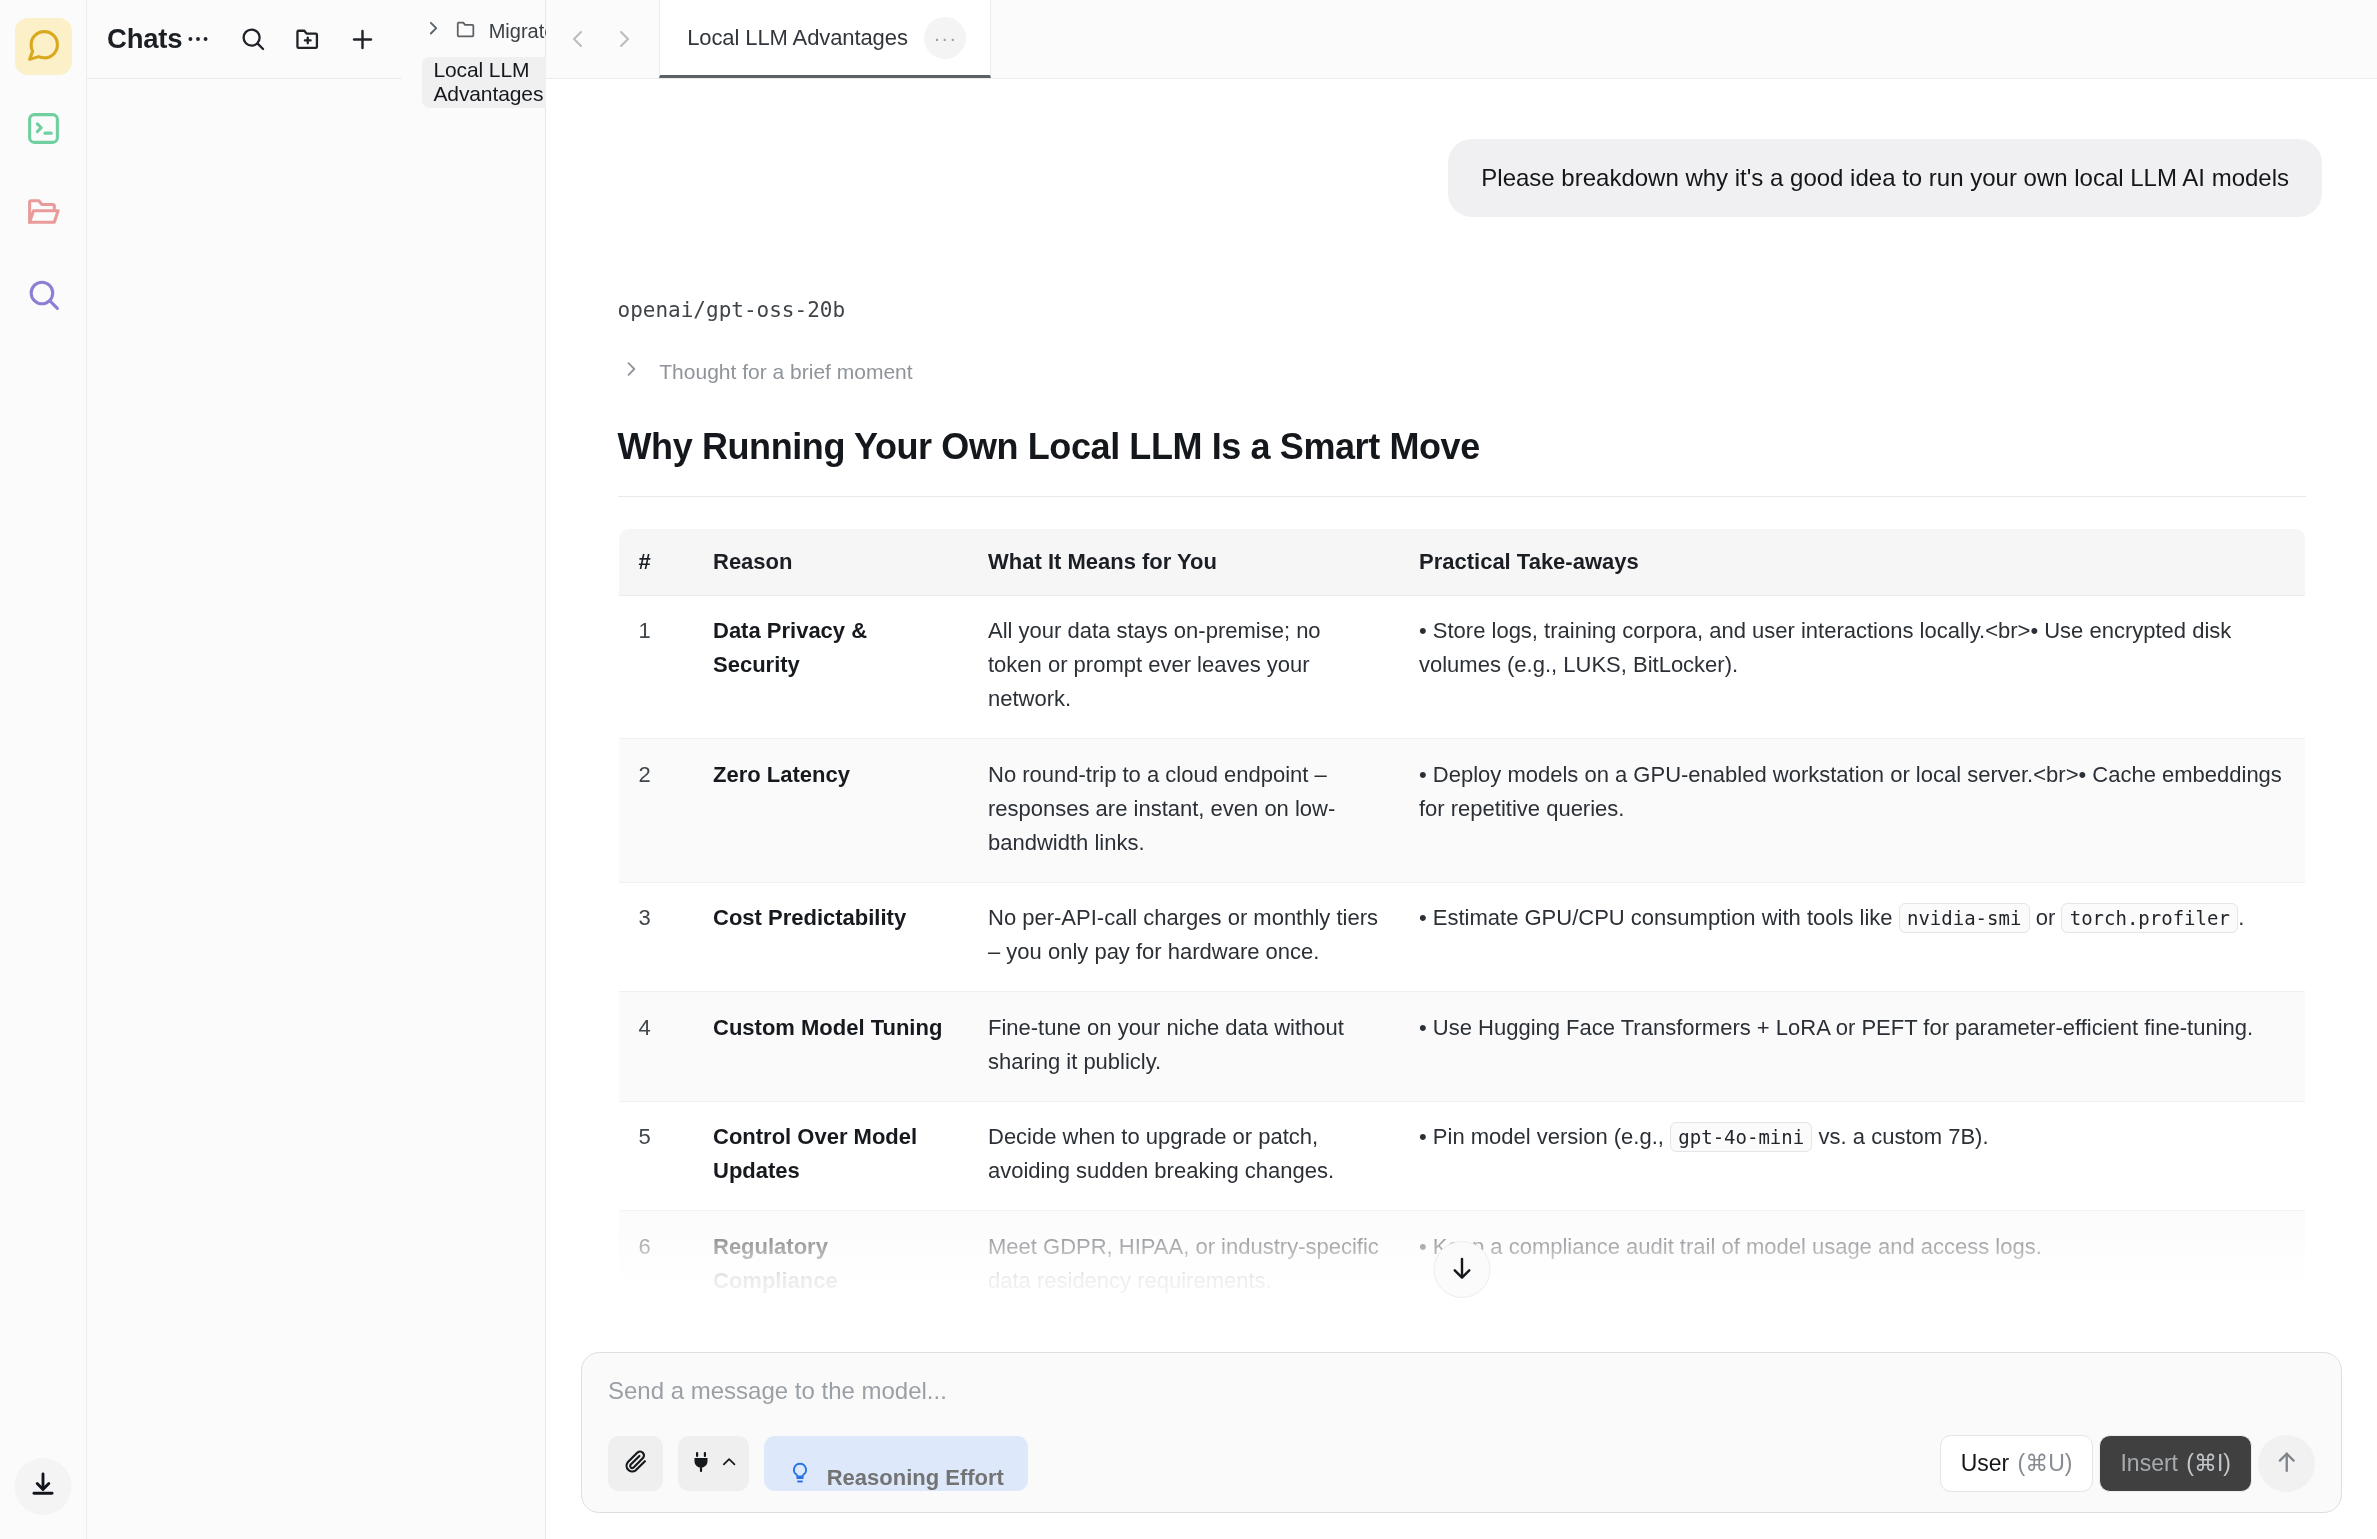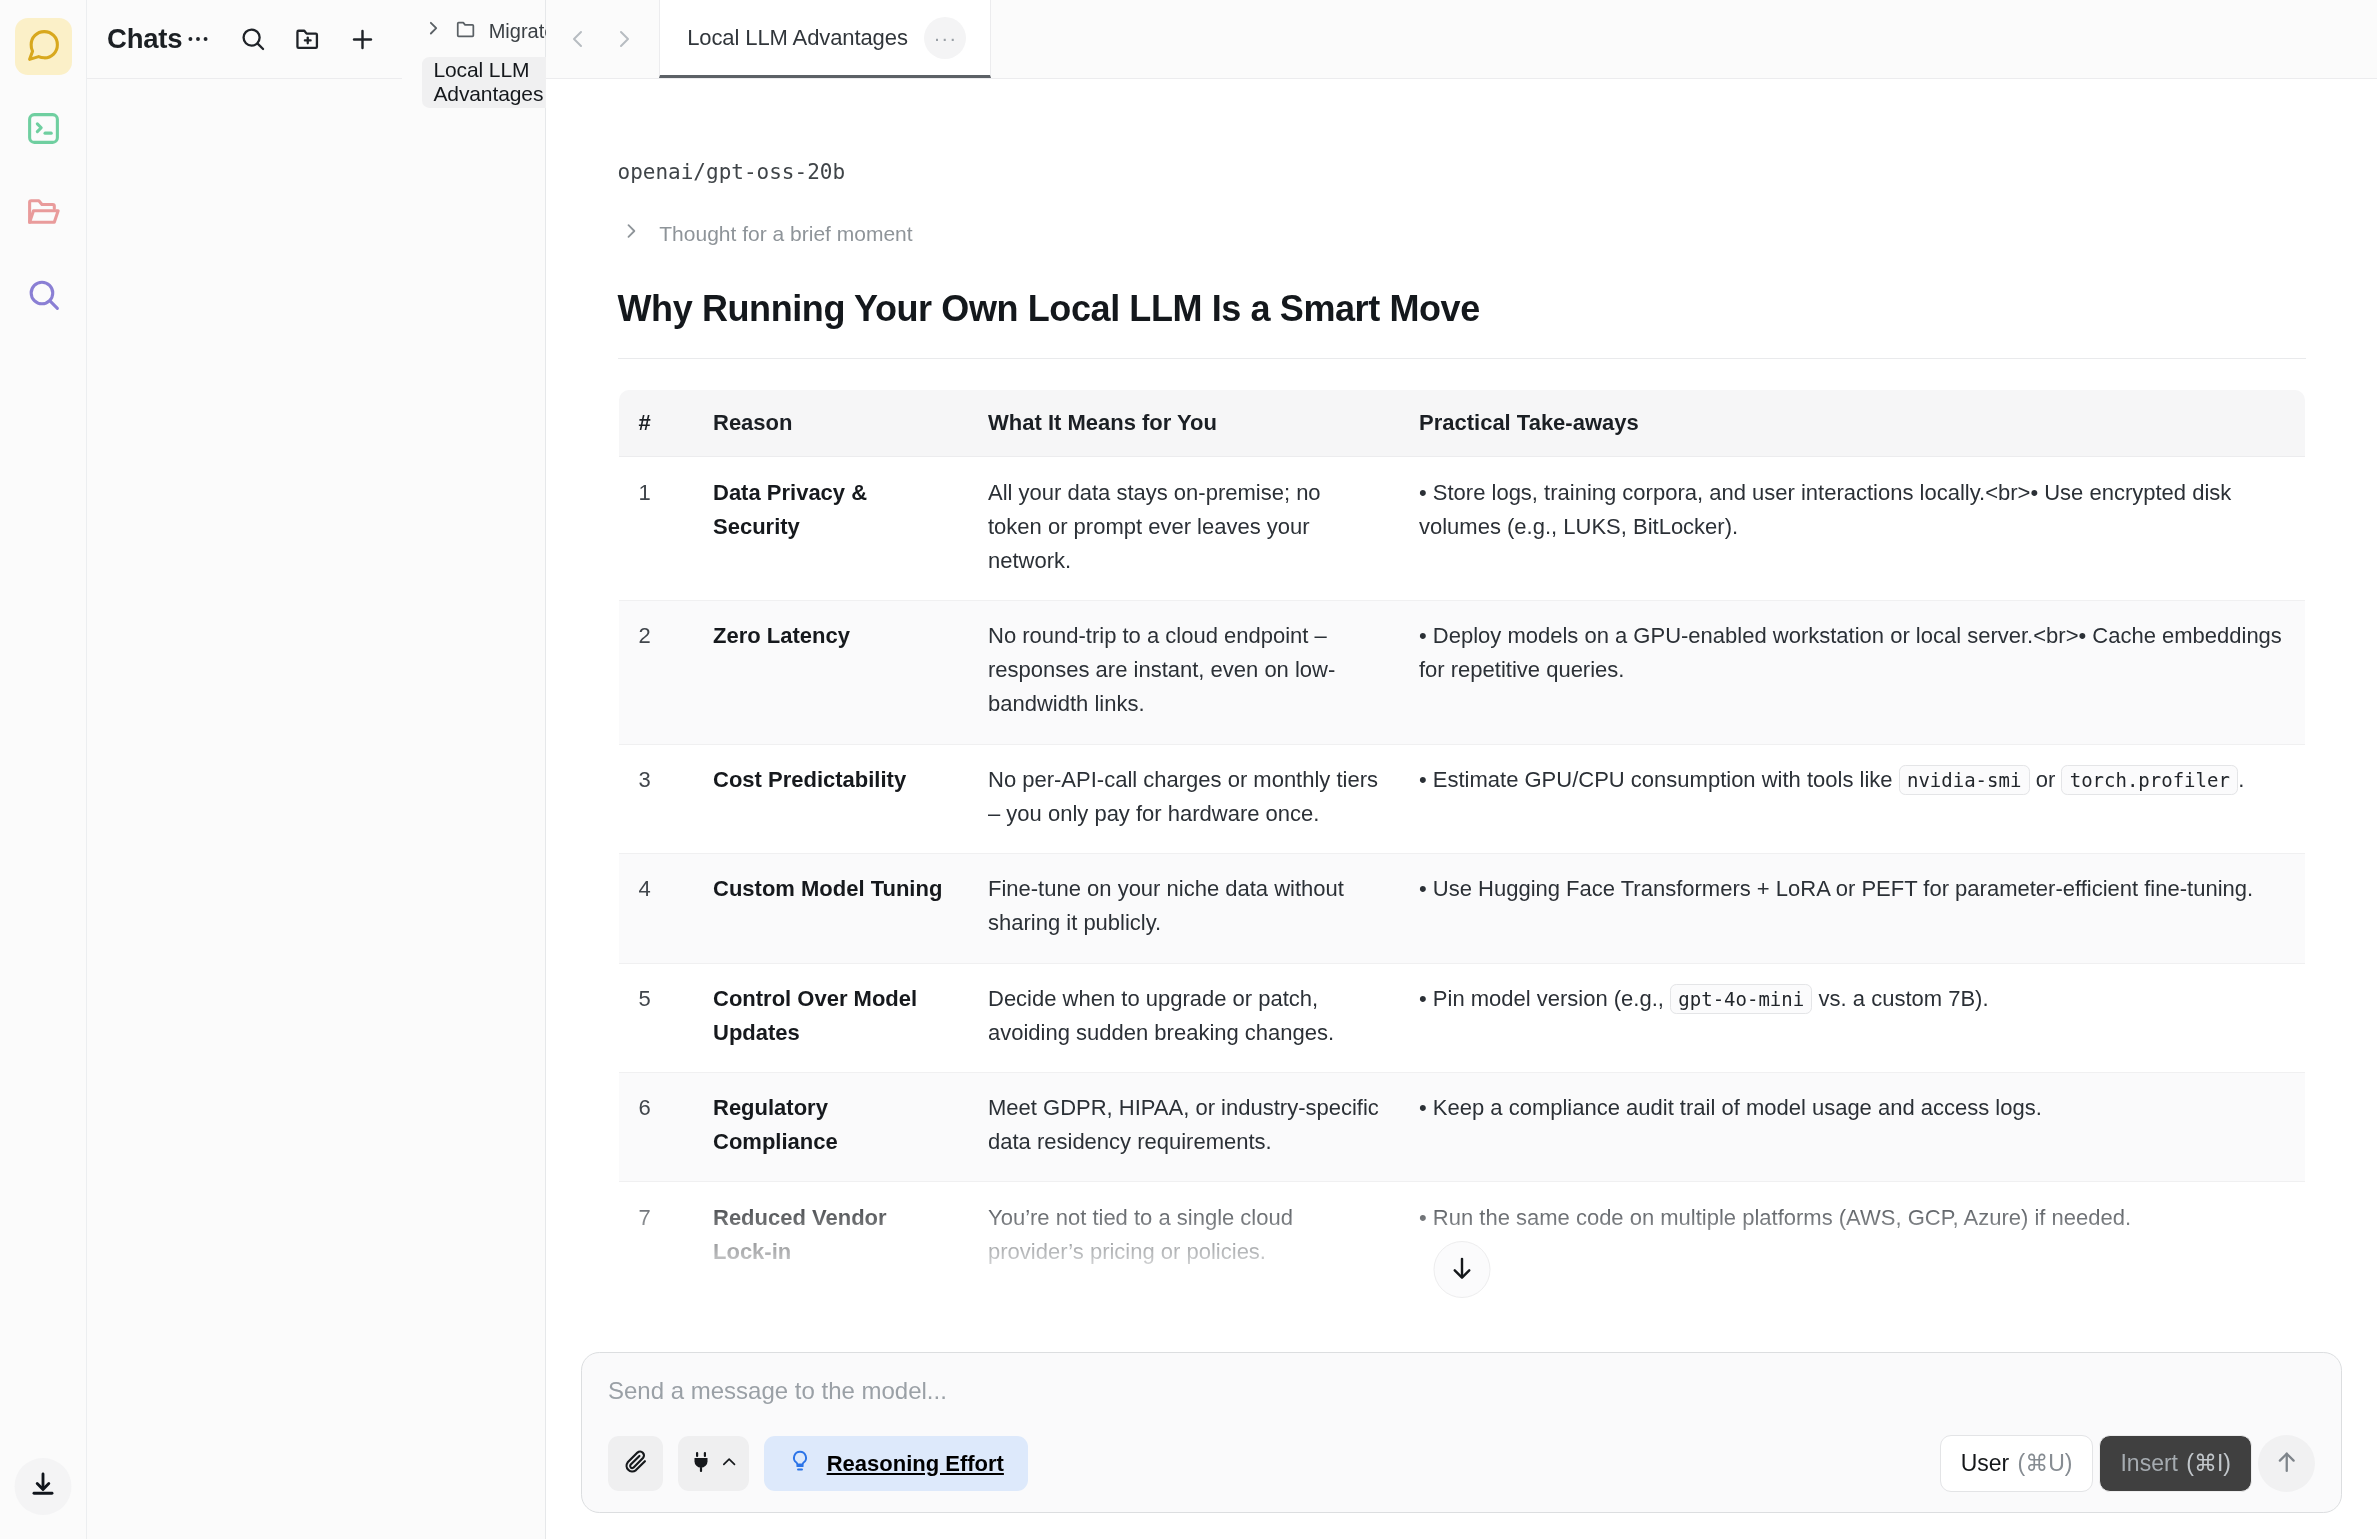--- a/index.html
+++ b/index.html
@@ -164,23 +164,23 @@
   }
   .composer-placeholder { font-size: 24px; color: #9aa0a6; }
   .composer-bottom { margin-top: auto; display: flex; align-items: center; }
   .cbtn {
     height: 55px; min-width: 55px; border-radius: 11px;
     background: #efeff0; display: flex; align-items: center; justify-content: center;
     color: #16191c; margin-right: 14.7px;
   }
   .cbtn.plug { padding: 0 11px; gap: 7.3px; }
   .pill-reason {
-    display: flex; align-items: center; gap: 14.7px;
+    display: flex; align-items: flex-end; gap: 14.7px;
     height: 55px; padding: 0 24px; border-radius: 11px;
-    background: #dde9fb; color: #000000; font-weight: 700; font-size: 22px; text-decoration: underline;
+    background: #dde9fb; color: #737373; font-weight: 700; font-size: 22px;
   }
   .composer-right { margin-left: auto; display: flex; align-items: center; gap: 6px; }
   .kbtn {
     height: 57px; padding: 0 20px; border-radius: 11px;
     display: flex; align-items: center; font-size: 23px;
   }
   .kbtn.user { background: #ffffff; border: 0.9px solid #e3e4e6; color: #14171a; }
   .kbtn.user .k { color: #868c92; margin-left: 8.3px; }
   .kbtn.insert { background: #404040; border: 0.9px solid #ededee; color: #a5abb0; }
   .kbtn.insert .k { color: #c2c7cb; margin-left: 8.3px; }
@@ -309,20 +309,23 @@
         </div>
       </div>
       <div class="tab">
         <span class="tab-label">Local LLM Advantages</span>
         <span class="tab-dots">···</span>
       </div>
     </div>
 
     <div class="convo">
 
+      <div class="userbubble-wrap">
+        <div class="userbubble">Please breakdown why it's a good idea to run your own local LLM AI models</div>
+      </div>
 
       <div class="model-name">openai/gpt-oss-20b</div>
 
       <div class="thought">
         <span>
           <svg width="20" height="20" viewBox="0 0 24 24" fill="none" stroke="#8e9499" stroke-width="2.2" stroke-linecap="round" stroke-linejoin="round">
               <path d="M9 5l7 7-7 7"></path>
             </svg>
         </span>
         <span>Thought for a brief moment</span>

